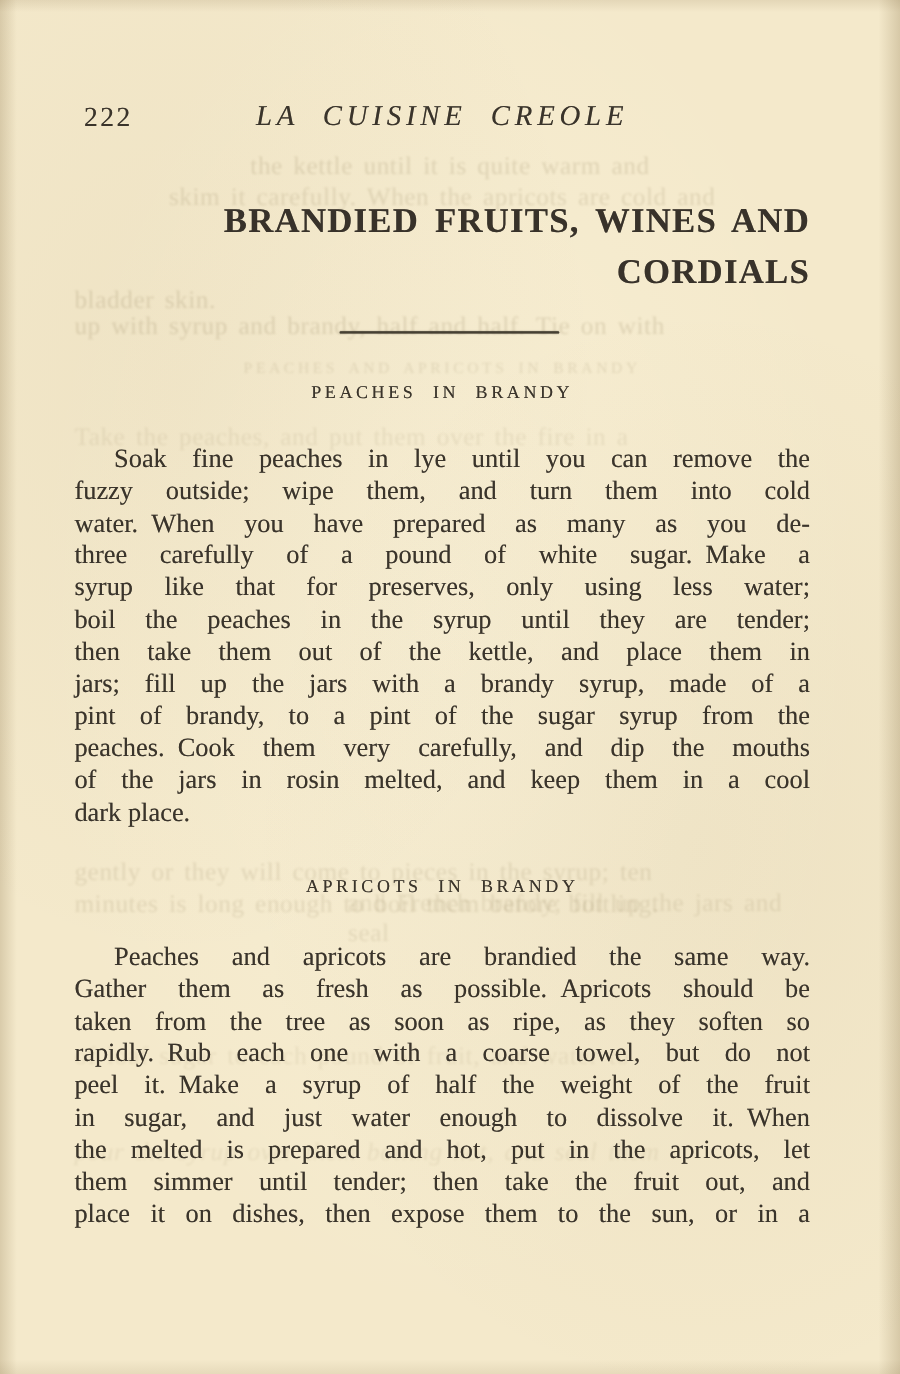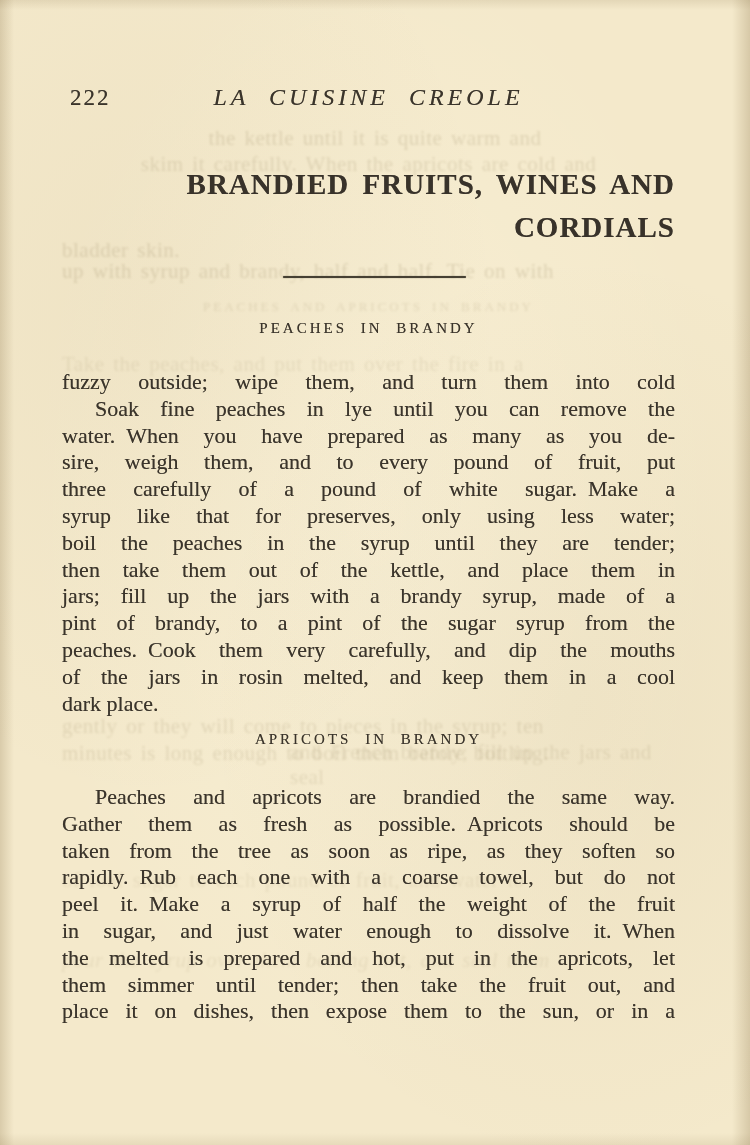--- a/index.html
+++ b/index.html
@@ -76,24 +76,23 @@
     <span class="running">LA CUISINE CREOLE</span>
   </div>
 
   <div class="title-line inked" id="title1">BRANDIED FRUITS, WINES AND</div>
   <div class="title-line inked" id="title2">CORDIALS</div>
 
   <div class="rule"></div>
 
   <div class="sec-heading inked" id="heading1">PEACHES IN BRANDY</div>
   <div class="para inked" id="para1">
+      <div class="line indent">Soak fine peaches in lye until you can remove the</div>
       <div class="line">fuzzy outside; wipe them, and turn them into cold</div>
-      <div class="line indent">Soak fine peaches in lye until you can remove the</div>
       <div class="line">water. When you have prepared as many as you de-</div>
-      <div class="line">sire, weigh them, and to every pound of fruit, put</div>
       <div class="line">three carefully of a pound of white sugar. Make a</div>
       <div class="line">syrup like that for preserves, only using less water;</div>
       <div class="line">boil the peaches in the syrup until they are tender;</div>
       <div class="line">then take them out of the kettle, and place them in</div>
       <div class="line">jars; fill up the jars with a brandy syrup, made of a</div>
       <div class="line">pint of brandy, to a pint of the sugar syrup from the</div>
       <div class="line">peaches. Cook them very carefully, and dip the mouths</div>
       <div class="line">of the jars in rosin melted, and keep them in a cool</div>
       <div class="line noj">dark place.</div>
     </div>

